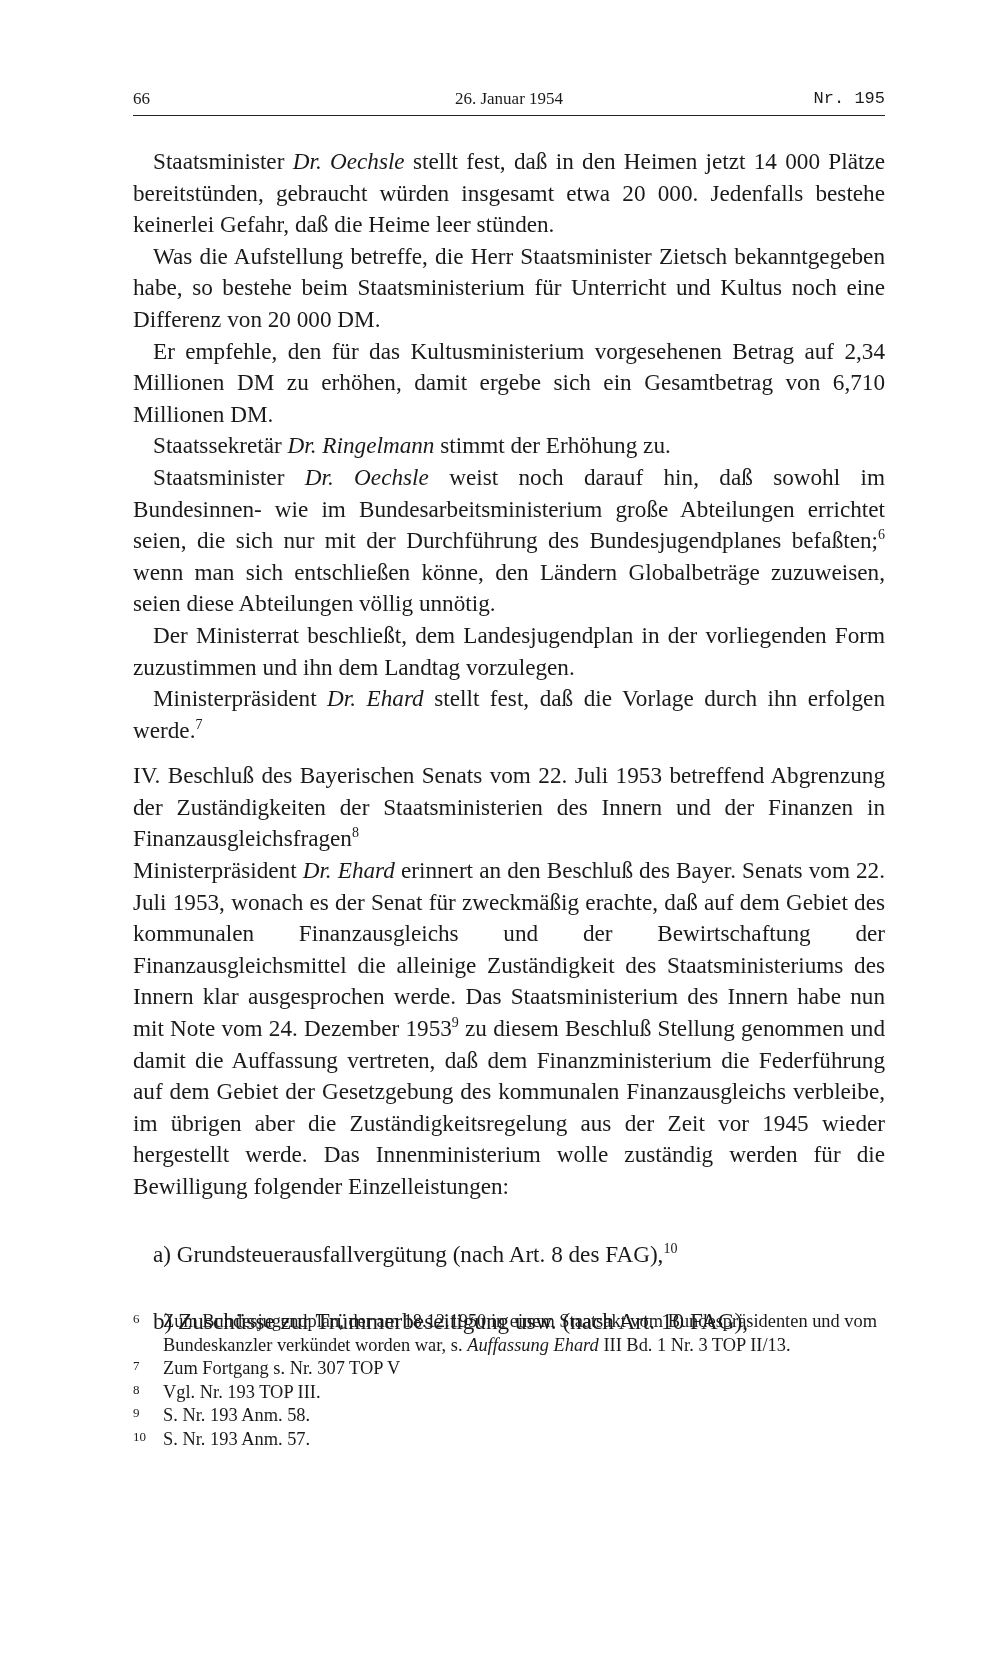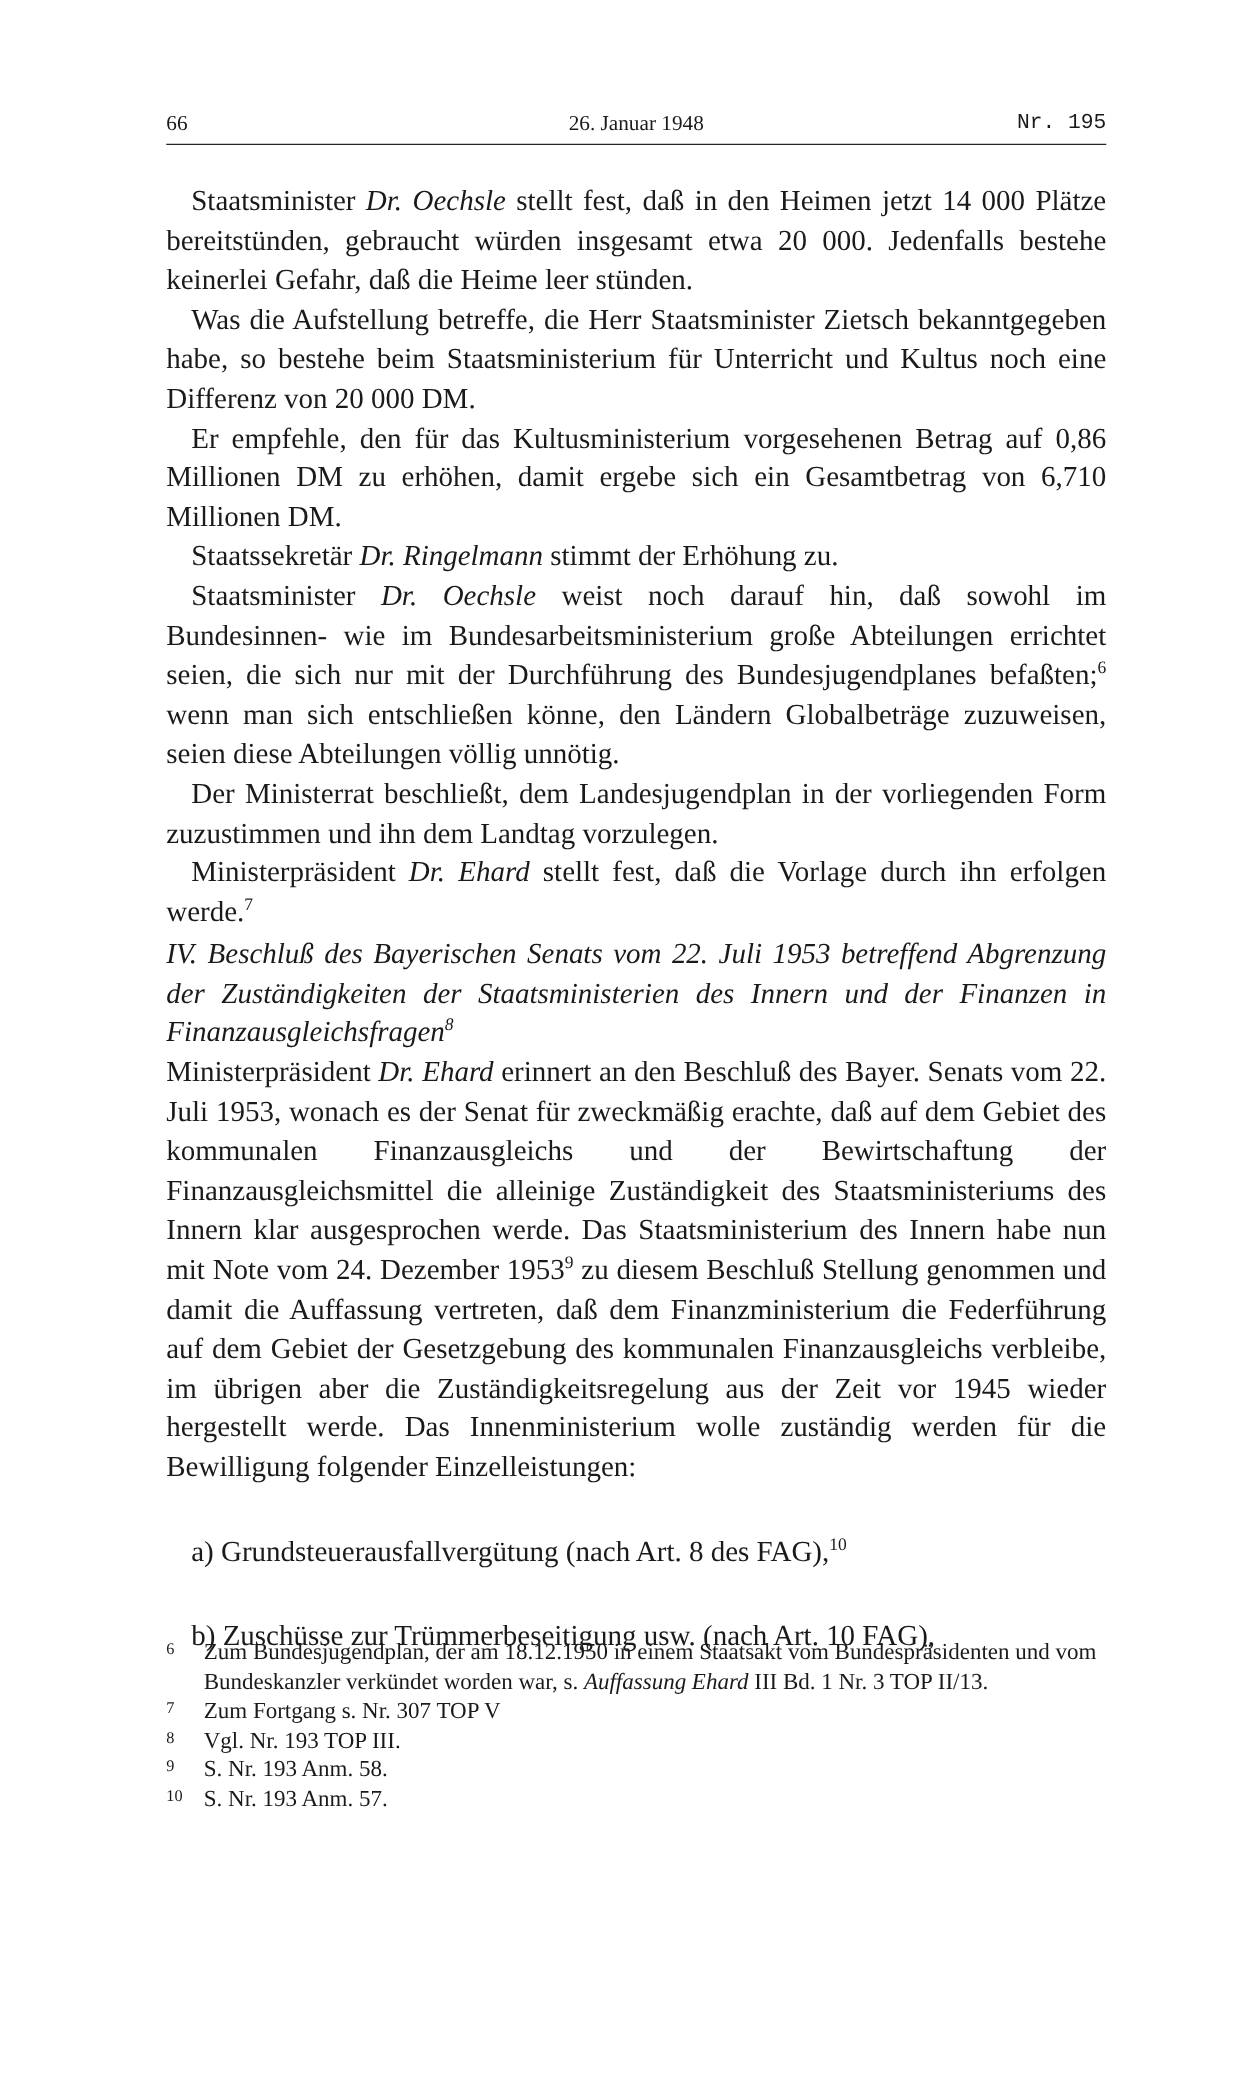--- a/index.html
+++ b/index.html
@@ -8,43 +8,43 @@
   .page { position: absolute; left: 133px; top: 0; width: 752px; }
   .header { position: absolute; top: 82px; left: 0; width: 752px; height: 34px;
             font-size: 17px; line-height: 34px; }
   .header .pg { position: absolute; left: 0; }
   .header .date { position: absolute; left: 0; right: 0; text-align: center; }
   .header .nr { position: absolute; right: 0; font-family: Liberation Mono, monospace; }
   .rule { position: absolute; top: 115px; left: 0; width: 752px; height: 1px; background: #222; }
   .body { position: absolute; top: 146px; left: 0; width: 752px; font-size: 23.2px; line-height: 31.6px; }
   .body p { margin: 0; text-align: justify; text-indent: 20px; hyphens: none; }
   .body p.noindent { text-indent: 0; }
-  .body p.heading { font-style: italic; text-indent: 0; margin-top: 2px; }
+  .body p.heading { text-indent: 0; margin-top: 14px; }
   .body p.item { text-indent: 20px; text-align: left; margin-top: 36px; }
   sup { font-size: 14px; line-height: 0; vertical-align: 9px; }
   i { font-style: italic; }
   .footnotes { position: absolute; top: 1310px; left: 0; width: 752px; font-size: 18.4px; line-height: 23.5px; }
   .fn { position: relative; padding-left: 30px; }
   .fn .num { position: absolute; left: 0; top: -3px; font-size: 13px; }
 </style>
 </head>
 <body>
 
 <div class="page">
   <div class="header">
     <span class="pg">66</span>
-    <span class="date">26. Januar 1948</span>
+    <span class="date">26. Januar 1954</span>
     <span class="nr">Nr. 195</span>
   </div>
   <div class="rule"></div>
 
   <div class="body" id="body">
       <p>Staatsminister <i>Dr. Oechsle</i> stellt fest, daß in den Heimen jetzt 14 000 Plätze bereitstünden, gebraucht würden insgesamt etwa 20 000. Jedenfalls bestehe keinerlei Gefahr, daß die Heime leer stünden.</p>
       <p>Was die Aufstellung betreffe, die Herr Staatsminister Zietsch bekanntgegeben habe, so bestehe beim Staatsministerium für Unterricht und Kultus noch eine Differenz von 20 000 DM.</p>
-      <p>Er empfehle, den für das Kultusministerium vorgesehenen Betrag auf 0,86 Millionen DM zu erhöhen, damit ergebe sich ein Gesamtbetrag von 6,710 Millionen DM.</p>
+      <p>Er empfehle, den für das Kultusministerium vorgesehenen Betrag auf 2,34 Millionen DM zu erhöhen, damit ergebe sich ein Gesamtbetrag von 6,710 Millionen DM.</p>
       <p>Staatssekretär <i>Dr. Ringelmann</i> stimmt der Erhöhung zu.</p>
       <p>Staatsminister <i>Dr. Oechsle</i> weist noch darauf hin, daß sowohl im Bundesinnen- wie im Bundesarbeitsministerium große Abteilungen errichtet seien, die sich nur mit der Durchführung des Bundesjugendplanes befaßten;<sup>6</sup> wenn man sich entschließen könne, den Ländern Globalbeträge zuzuweisen, seien diese Abteilungen völlig unnötig.</p>
       <p>Der Ministerrat beschließt, dem Landesjugendplan in der vorliegenden Form zuzustimmen und ihn dem Landtag vorzulegen.</p>
       <p>Ministerpräsident <i>Dr. Ehard</i> stellt fest, daß die Vorlage durch ihn erfolgen werde.<sup>7</sup></p>
       <p class="heading">IV. Beschluß des Bayerischen Senats vom 22. Juli 1953 betreffend Abgrenzung der Zuständigkeiten der Staatsministerien des Innern und der Finanzen in Finanzausgleichsfragen<sup>8</sup></p>
       <p class="noindent">Ministerpräsident <i>Dr. Ehard</i> erinnert an den Beschluß des Bayer. Senats vom 22. Juli 1953, wonach es der Senat für zweckmäßig erachte, daß auf dem Gebiet des kommunalen Finanzausgleichs und der Bewirtschaftung der Finanzausgleichsmittel die alleinige Zuständigkeit des Staatsministeriums des Innern klar ausgesprochen werde. Das Staatsministerium des Innern habe nun mit Note vom 24. Dezember 1953<sup>9</sup> zu diesem Beschluß Stellung genommen und damit die Auffassung vertreten, daß dem Finanzministerium die Federführung auf dem Gebiet der Gesetzgebung des kommunalen Finanzausgleichs verbleibe, im übrigen aber die Zuständigkeitsregelung aus der Zeit vor 1945 wieder hergestellt werde. Das Innenministerium wolle zuständig werden für die Bewilligung folgender Einzelleistungen:</p>
       <p class="item">a) Grundsteuerausfallvergütung (nach Art. 8 des FAG),<sup>10</sup></p>
       <p class="item">b) Zuschüsse zur Trümmerbeseitigung usw. (nach Art. 10 FAG),</p>
     </div>
 

